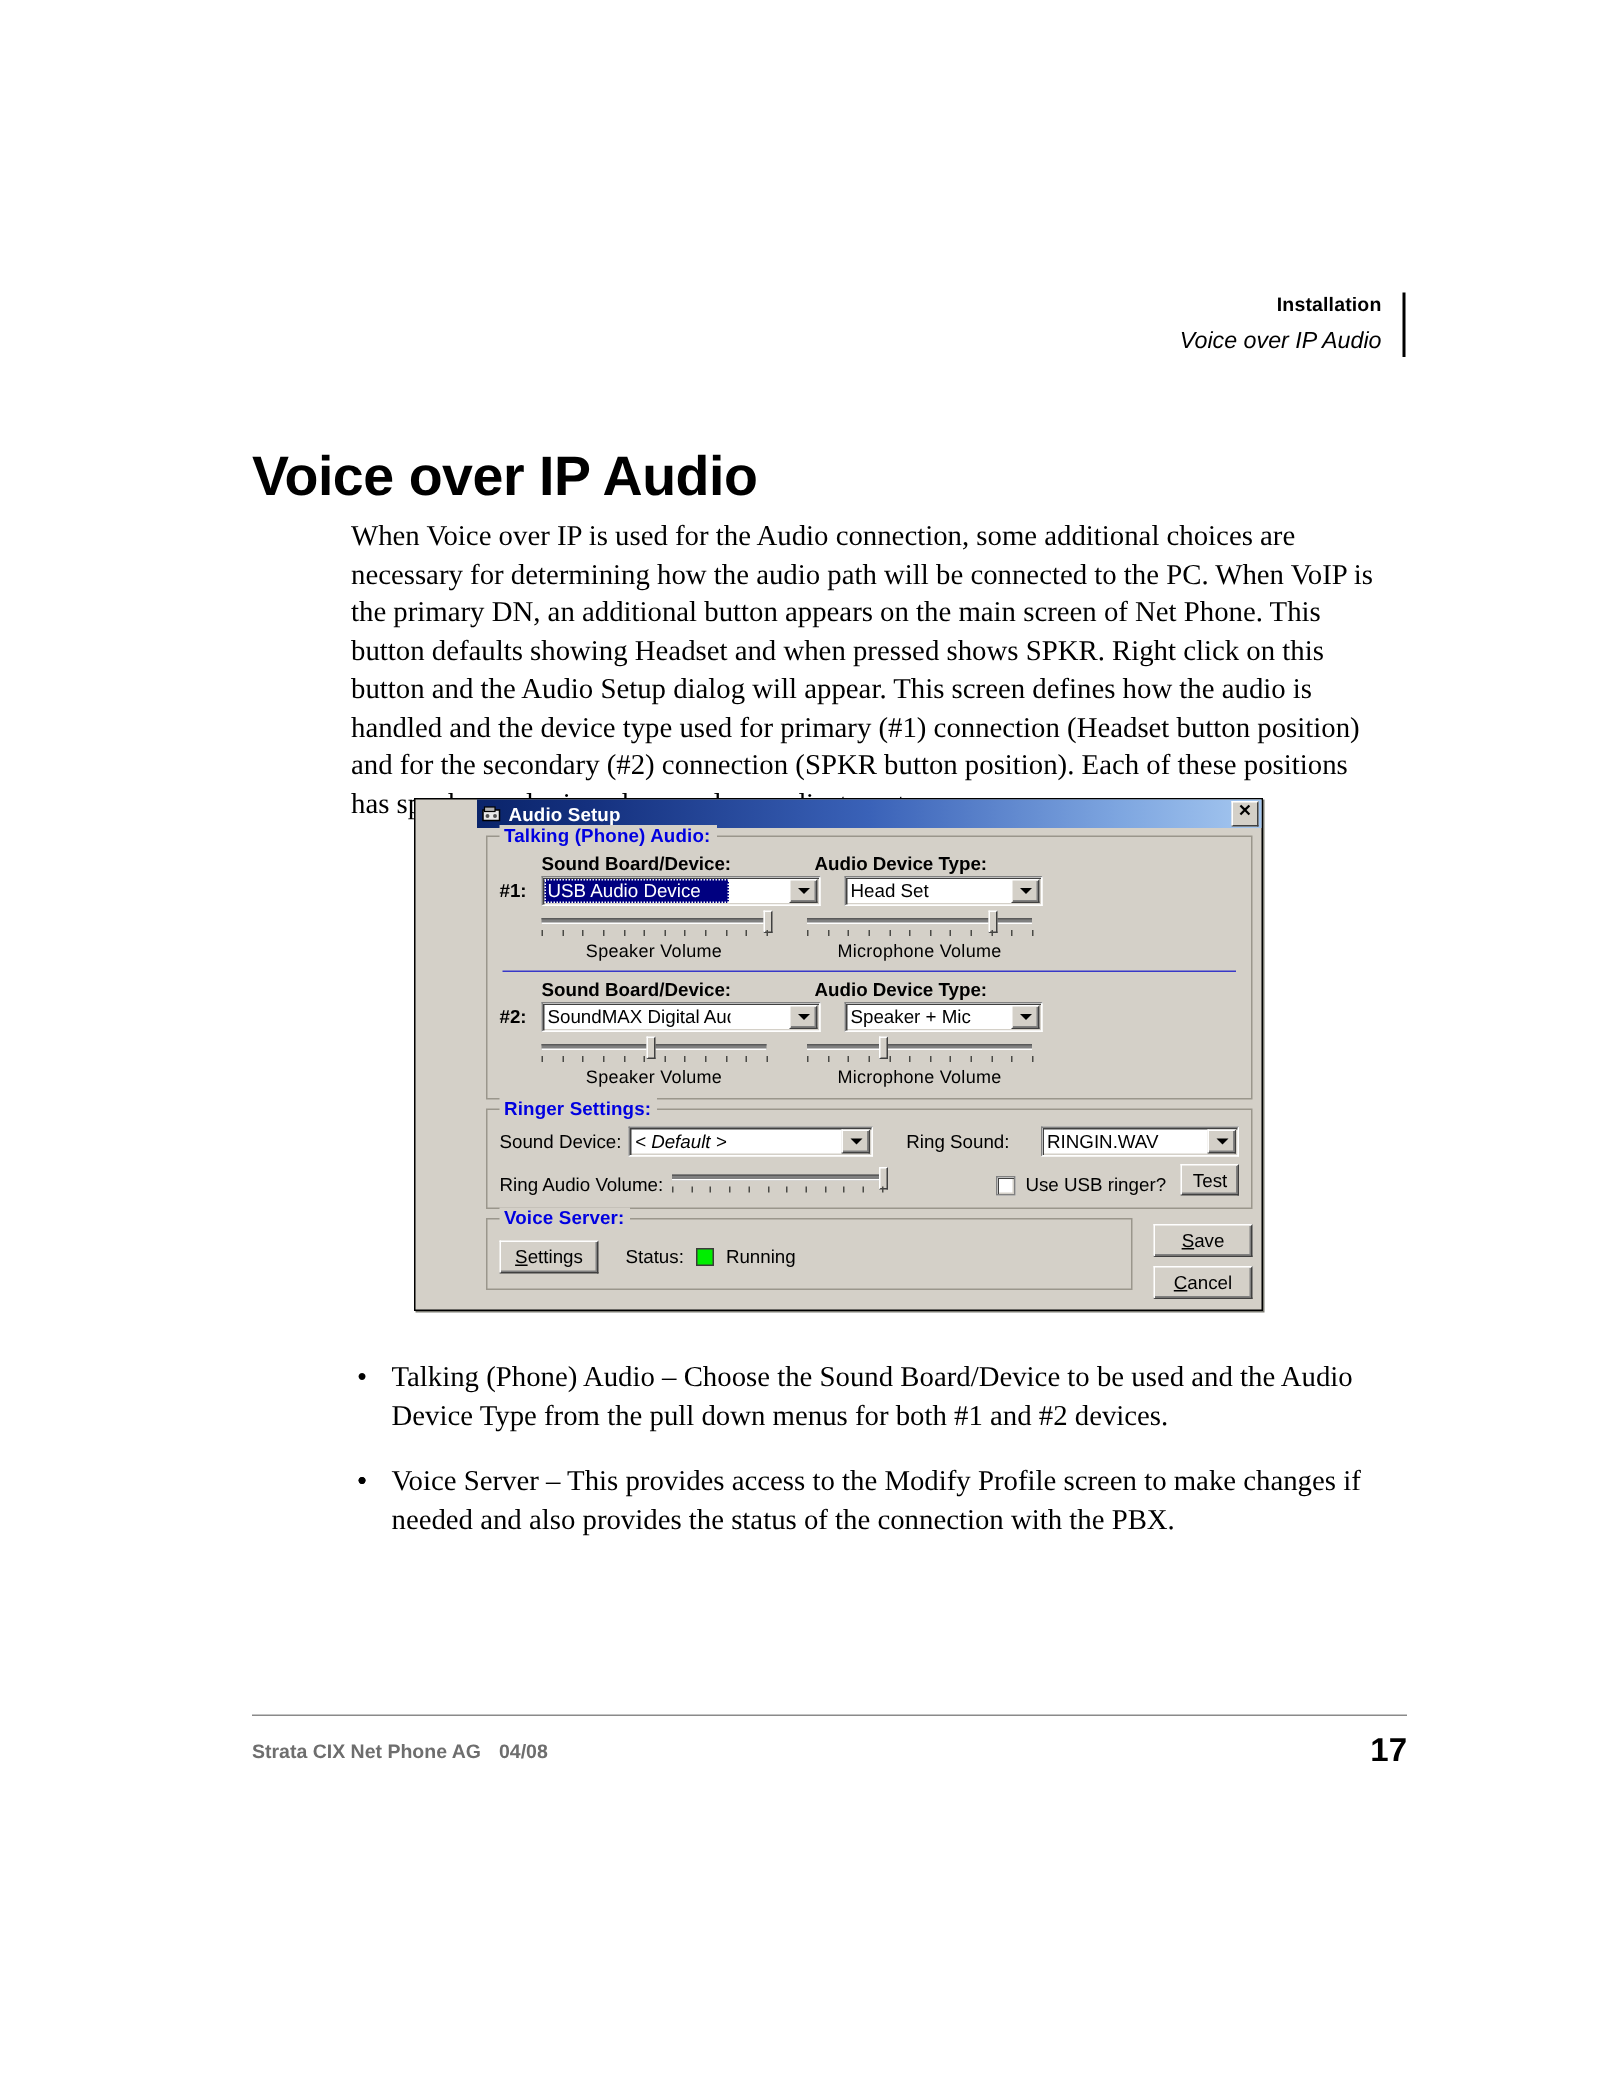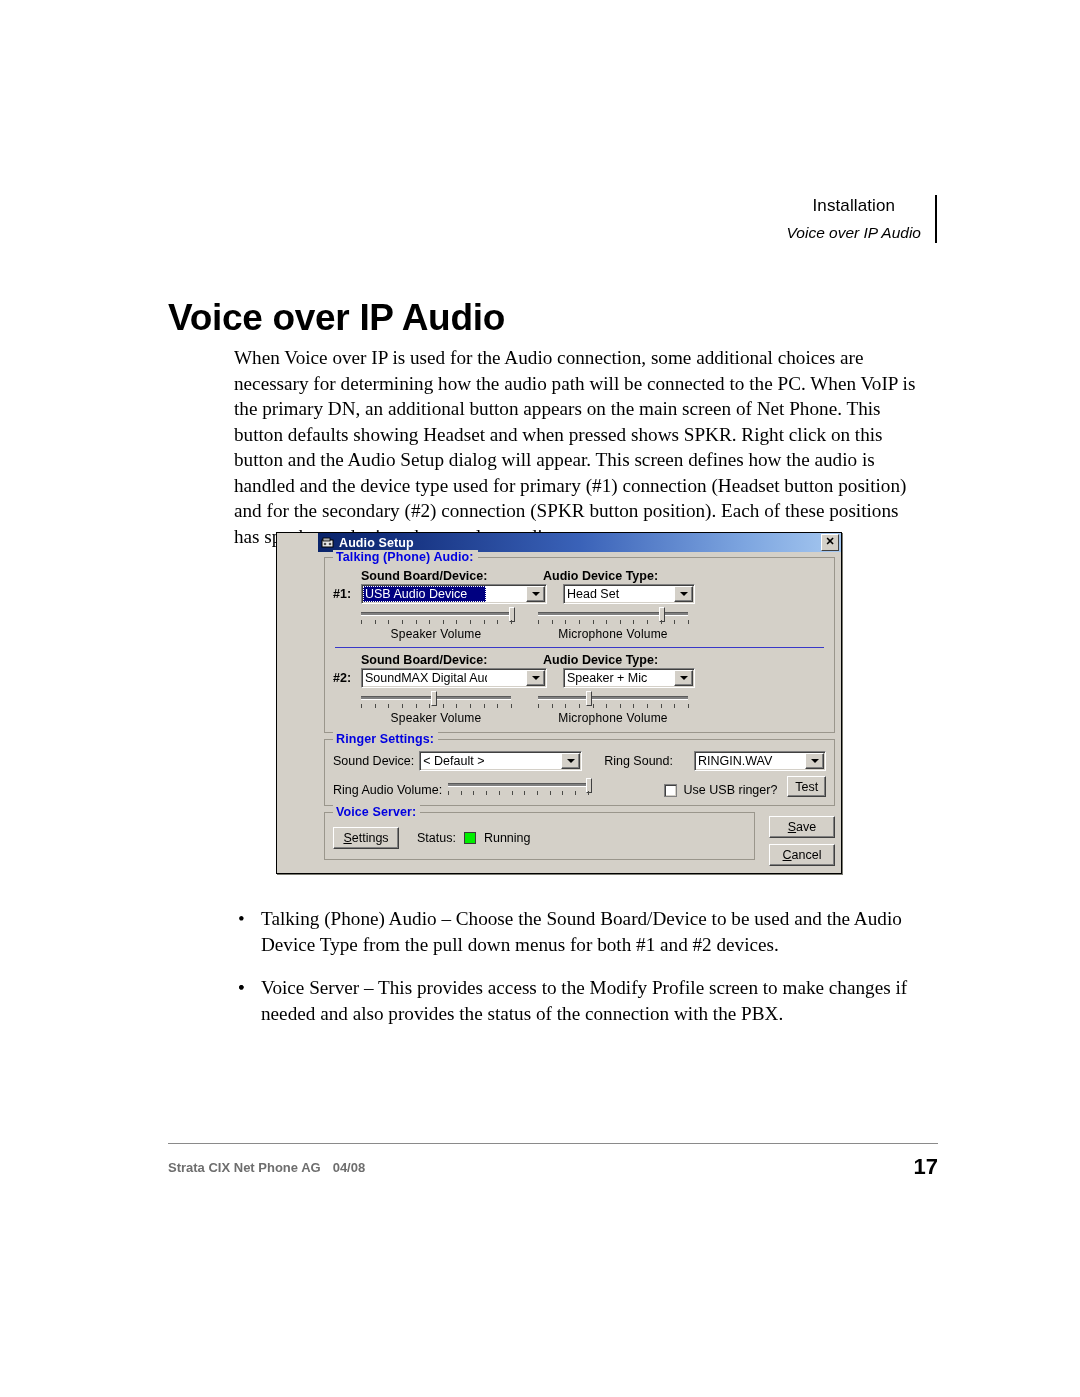--- a/index.html
+++ b/index.html
@@ -22,25 +22,24 @@
     position: absolute;
     top: 195px;
     right: 143px;
     text-align: right;
     padding-right: 14px;
     border-right: 2px solid #000;
     line-height: 1.25;
   }
   .header-section {
     font-family: "Liberation Sans", sans-serif;
-    font-weight: normal;
-    font-size: 17px;
+    font-weight: bold;
+    font-size: 13px;
     letter-spacing: 0.1px;
     color: #000;
-    text-align: center;
   }
   .header-sub {
     font-family: "Liberation Sans", sans-serif;
     font-style: italic;
     font-size: 15.5px;
     color: #000;
     margin-top: 7px;
   }
 
   
@@ -292,21 +291,21 @@
     font-size: 12.5px;
   }
   .ringer-row2 {
     display: flex;
     align-items: flex-end;
     font-size: 12.5px;
     margin-top: 5px;
   }
   .lbl { font-size: 12.5px; color: #000; white-space: nowrap; }
 
-  .combo-sd { width: 200px; margin-left: 5px; }
+  .combo-sd { width: 200px; margin-left: 5px; font-style: italic; }
   .combo-rs { width: 162px; margin-left: 21px; }
 
   .ring-slider {
     width: 160px;
     margin-left: 6px;
     position: relative;
   }
 
   .chk {
     width: 13px;

